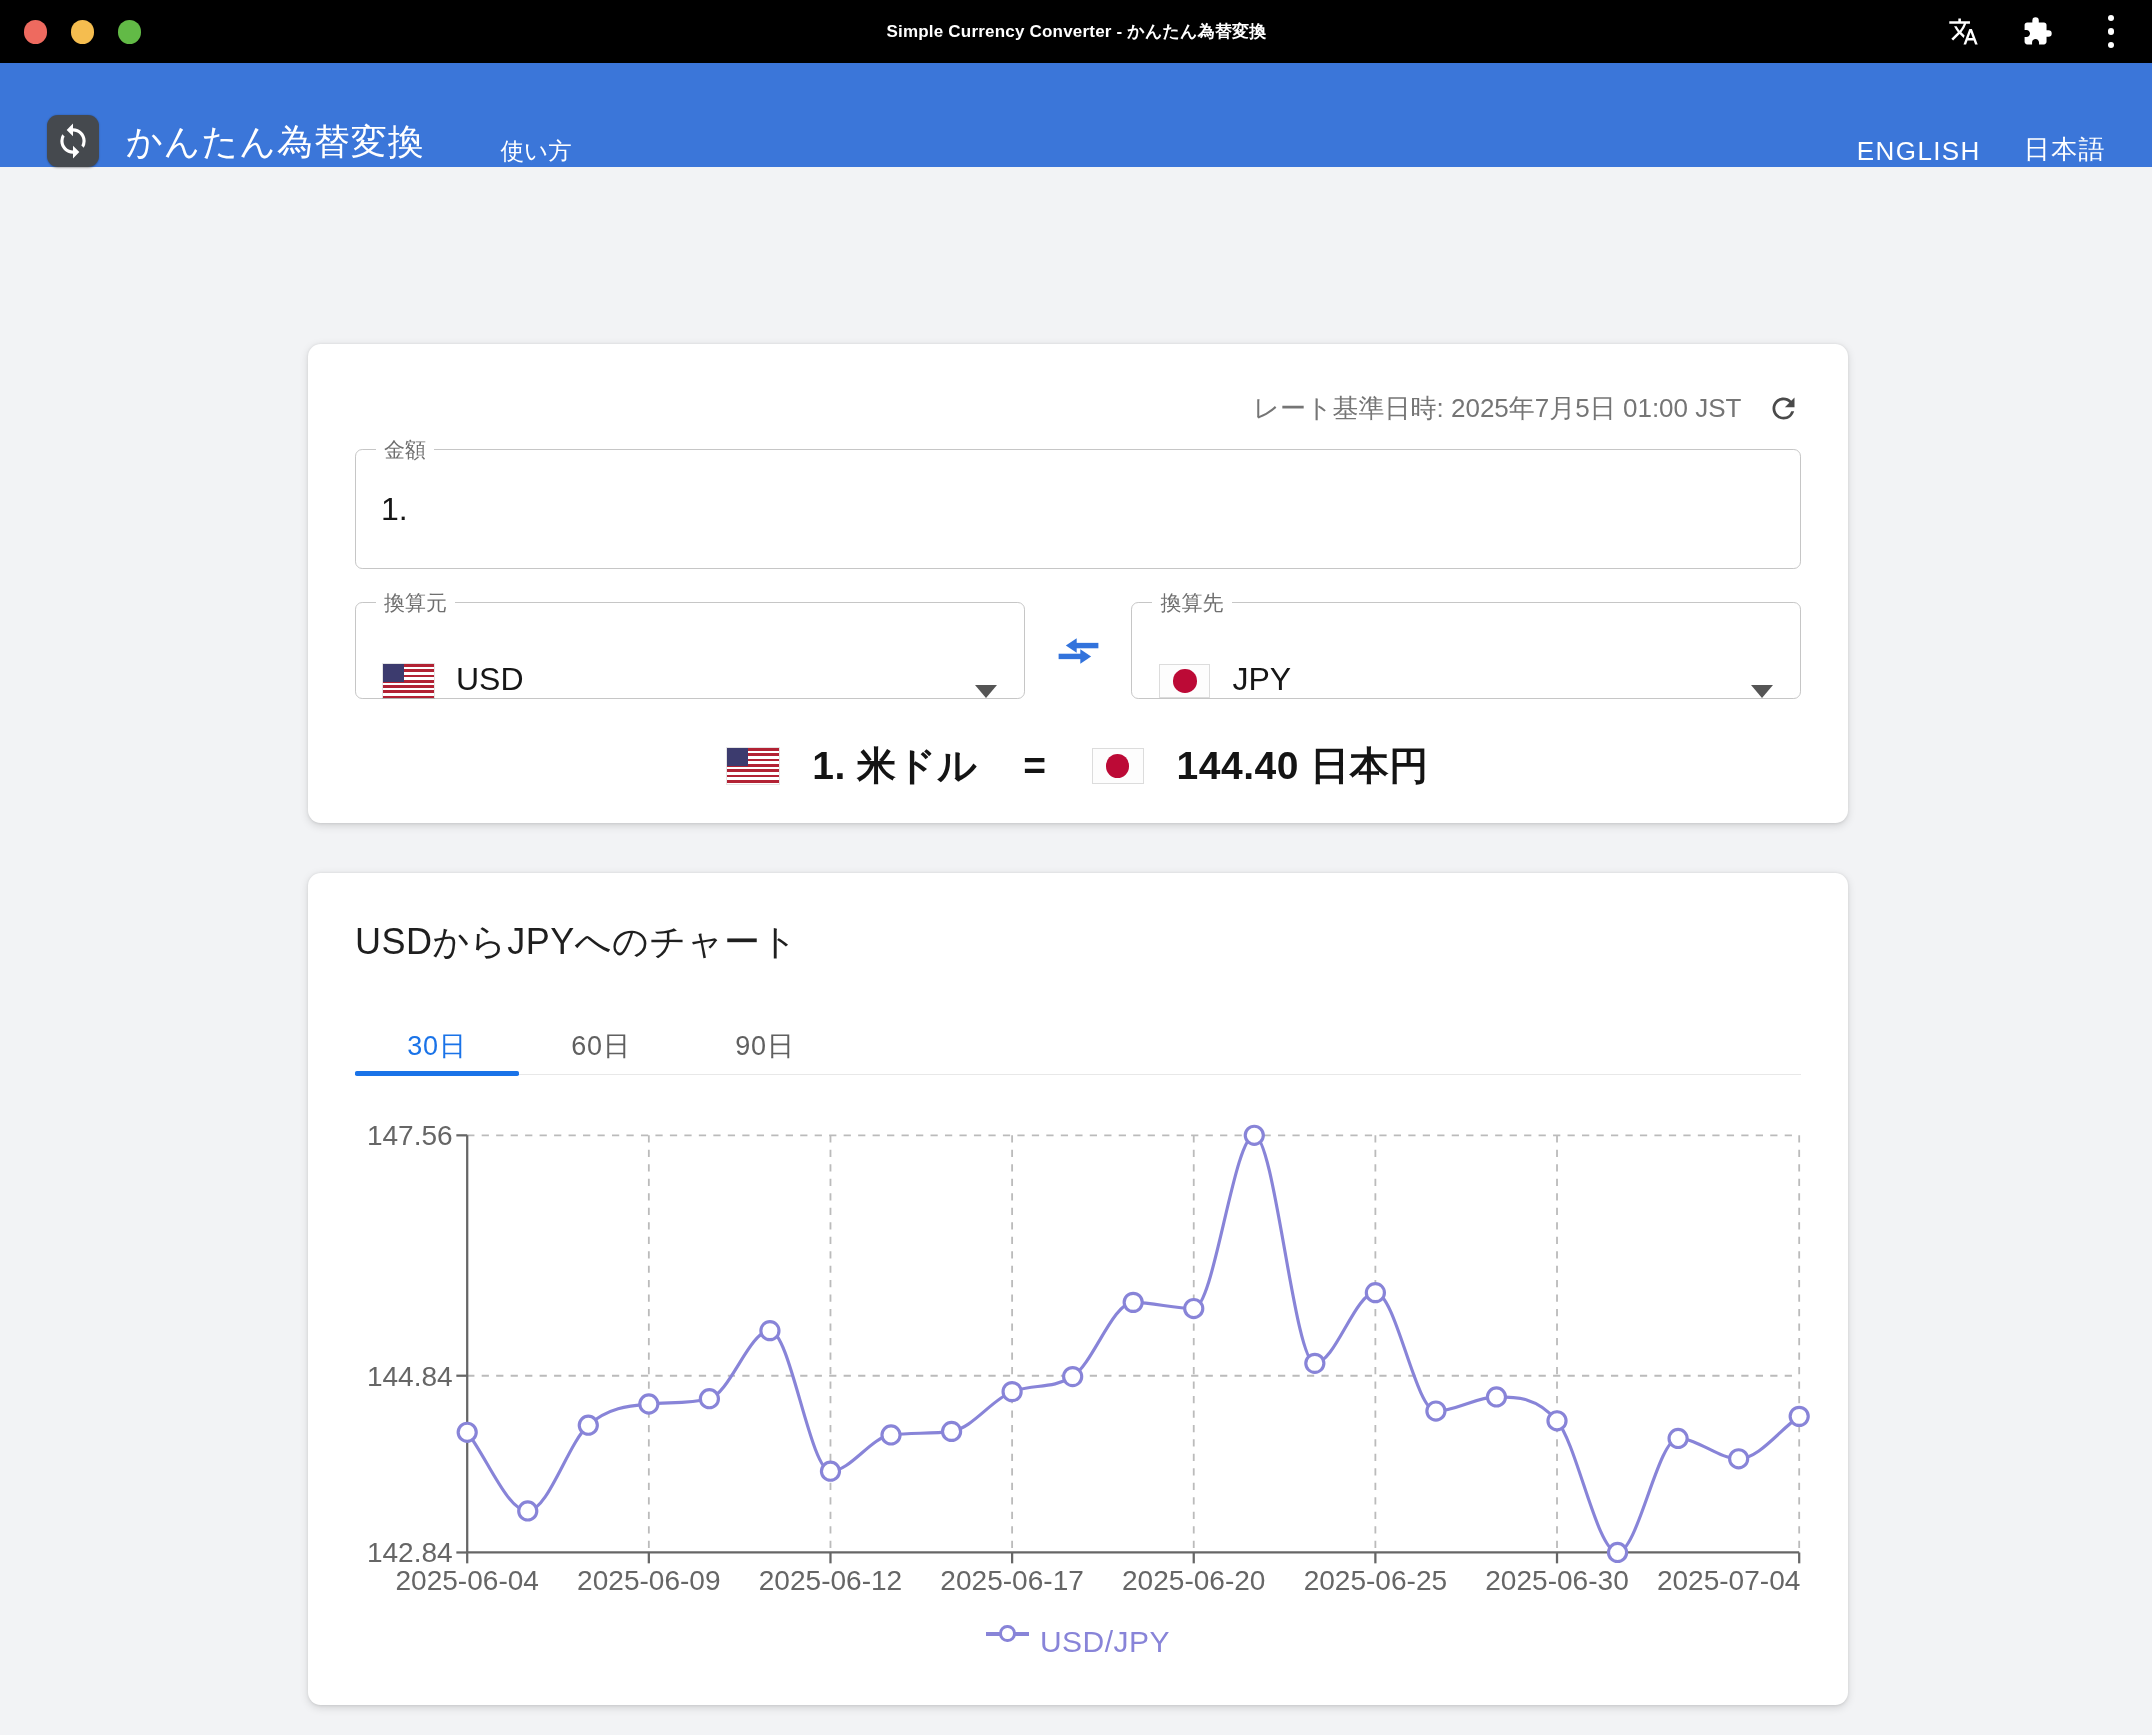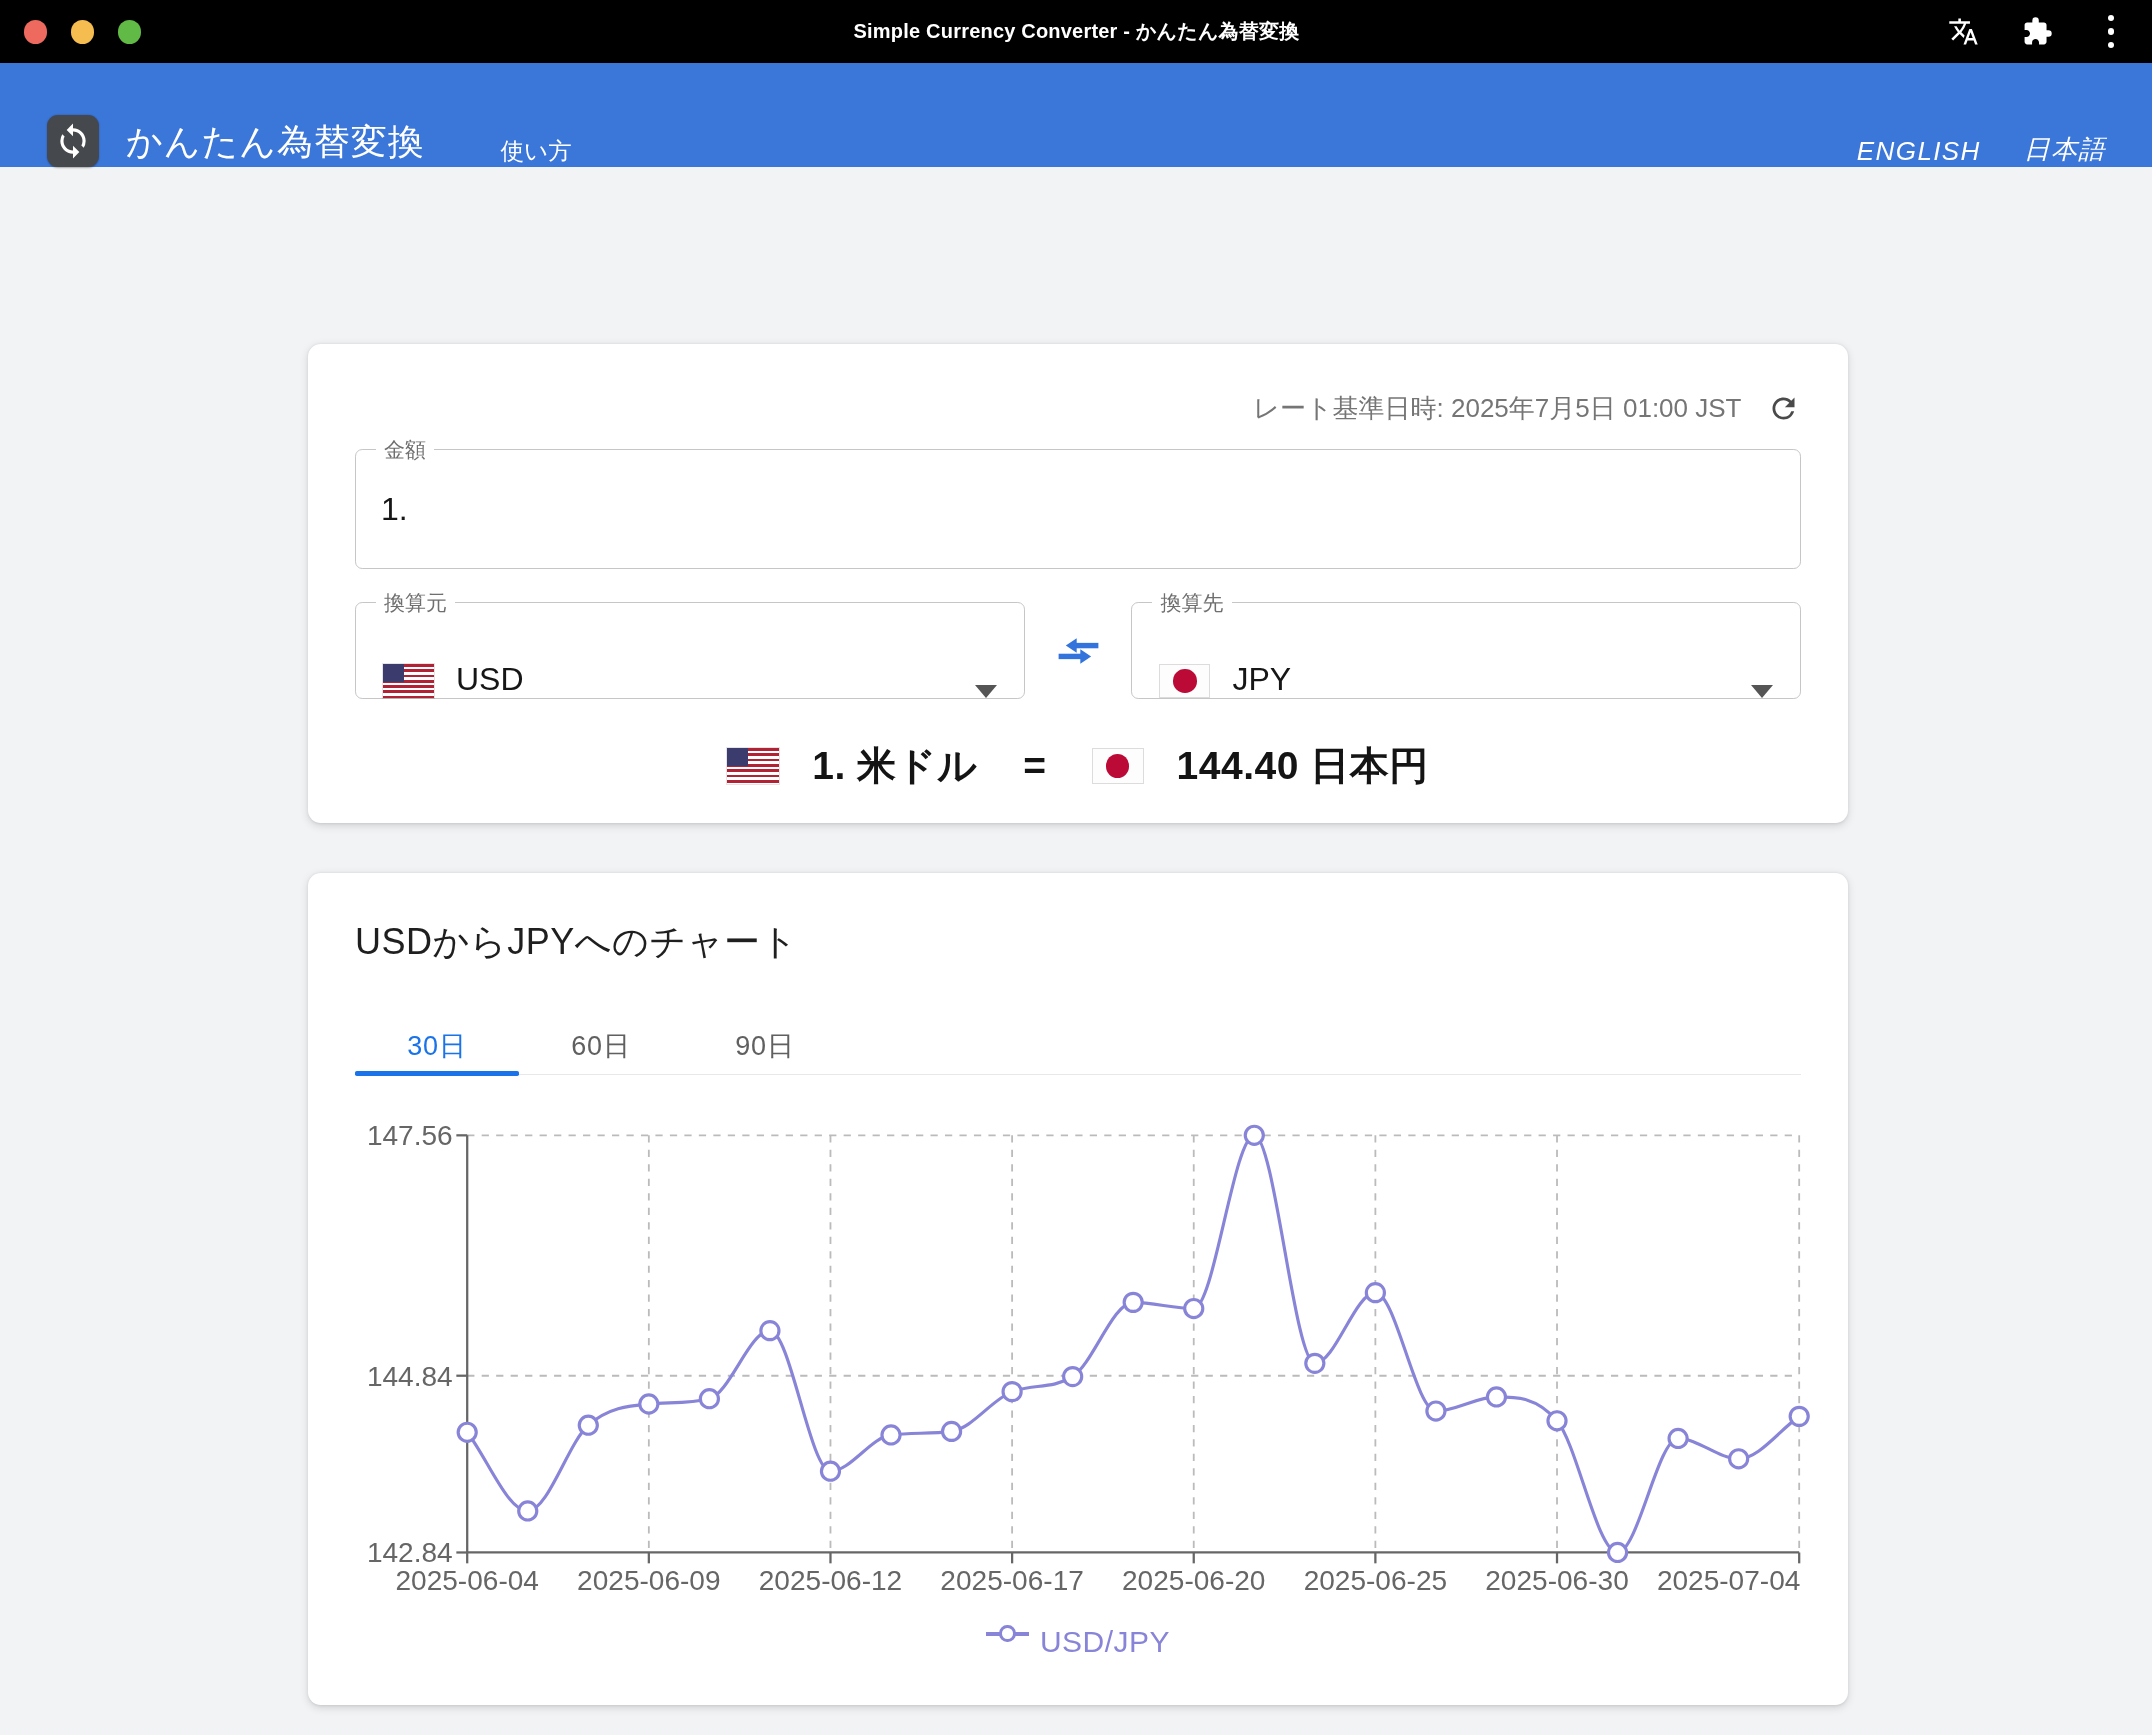--- a/index.html
+++ b/index.html
@@ -6,35 +6,35 @@
   html,body { width:2153px; height:1735px; }
   body { font-family:"Liberation Sans","DejaVu Sans",sans-serif; background:#f2f3f5; overflow:hidden; }
 
   
   .titlebar { position:relative; width:100%; height:63px; background:#000; display:flex; align-items:center; }
   .traffic { position:absolute; left:23.5px; top:20px; display:flex; gap:23.5px; }
   .light { width:23.5px; height:23.5px; border-radius:50%; }
   .light.red { background:#ee6a5f; }
   .light.yellow { background:#f5bd4f; }
   .light.green { background:#62ba46; }
-  .win-title { width:100%; text-align:center; color:#fff; font-size:20px; font-weight:600; letter-spacing:0.2px; }
+  .win-title { width:100%; text-align:center; color:#fff; font-size:17px; font-weight:600; letter-spacing:0.2px; }
   .titlebar-icons { position:absolute; right:25px; top:0; height:63px; display:flex; align-items:center; gap:40px; }
   .tb-icon { width:34px; height:34px; display:flex; align-items:center; justify-content:center; cursor:pointer; }
   .tb-icon svg { width:31px; height:31px; fill:#fff; }
   .kebab { display:flex; flex-direction:column; gap:7.2px; }
   .kebab i { width:6.3px; height:6.3px; border-radius:50%; background:#fff; }
 
   
   .app-header { height:104px; background:#3b76d9; display:flex; align-items:flex-end; padding:0 47px; color:#fff; }
   .logo { width:52px; height:52px; border-radius:11px; background:#45494e; display:flex; align-items:center; justify-content:center; box-shadow:0 0.9px 1.8px rgba(0,0,0,.3); }
   .logo svg { width:38px; height:38px; fill:#fff; }
   .app-title { font-size:36px; font-weight:500; margin-left:27px; letter-spacing:0.9px; }
   .nav-usage { font-size:23.5px; margin-left:76px; cursor:pointer; padding-top:5.4px; }
   .header-spacer { flex:1; }
-  .lang { font-size:26px; cursor:pointer; letter-spacing:1.4px;font-style:italic; }
+  .lang { font-size:26px; cursor:pointer; letter-spacing:1.4px; }
   .lang + .lang { margin-left:43px; }
 
   
   .card { position:absolute; left:308px; width:1540px; background:#fff; border-radius:12.7px;
           box-shadow:0 2.7px 9px rgba(0,0,0,.13), 0 0.9px 2.7px rgba(0,0,0,.08); padding:45px 47px; }
   .card.converter { top:344px; height:479px; }
   .card.chart { top:873px; height:832px; }
 
   
   .rate-row { display:flex; align-items:center; justify-content:flex-end; gap:23.5px; height:38px; }

